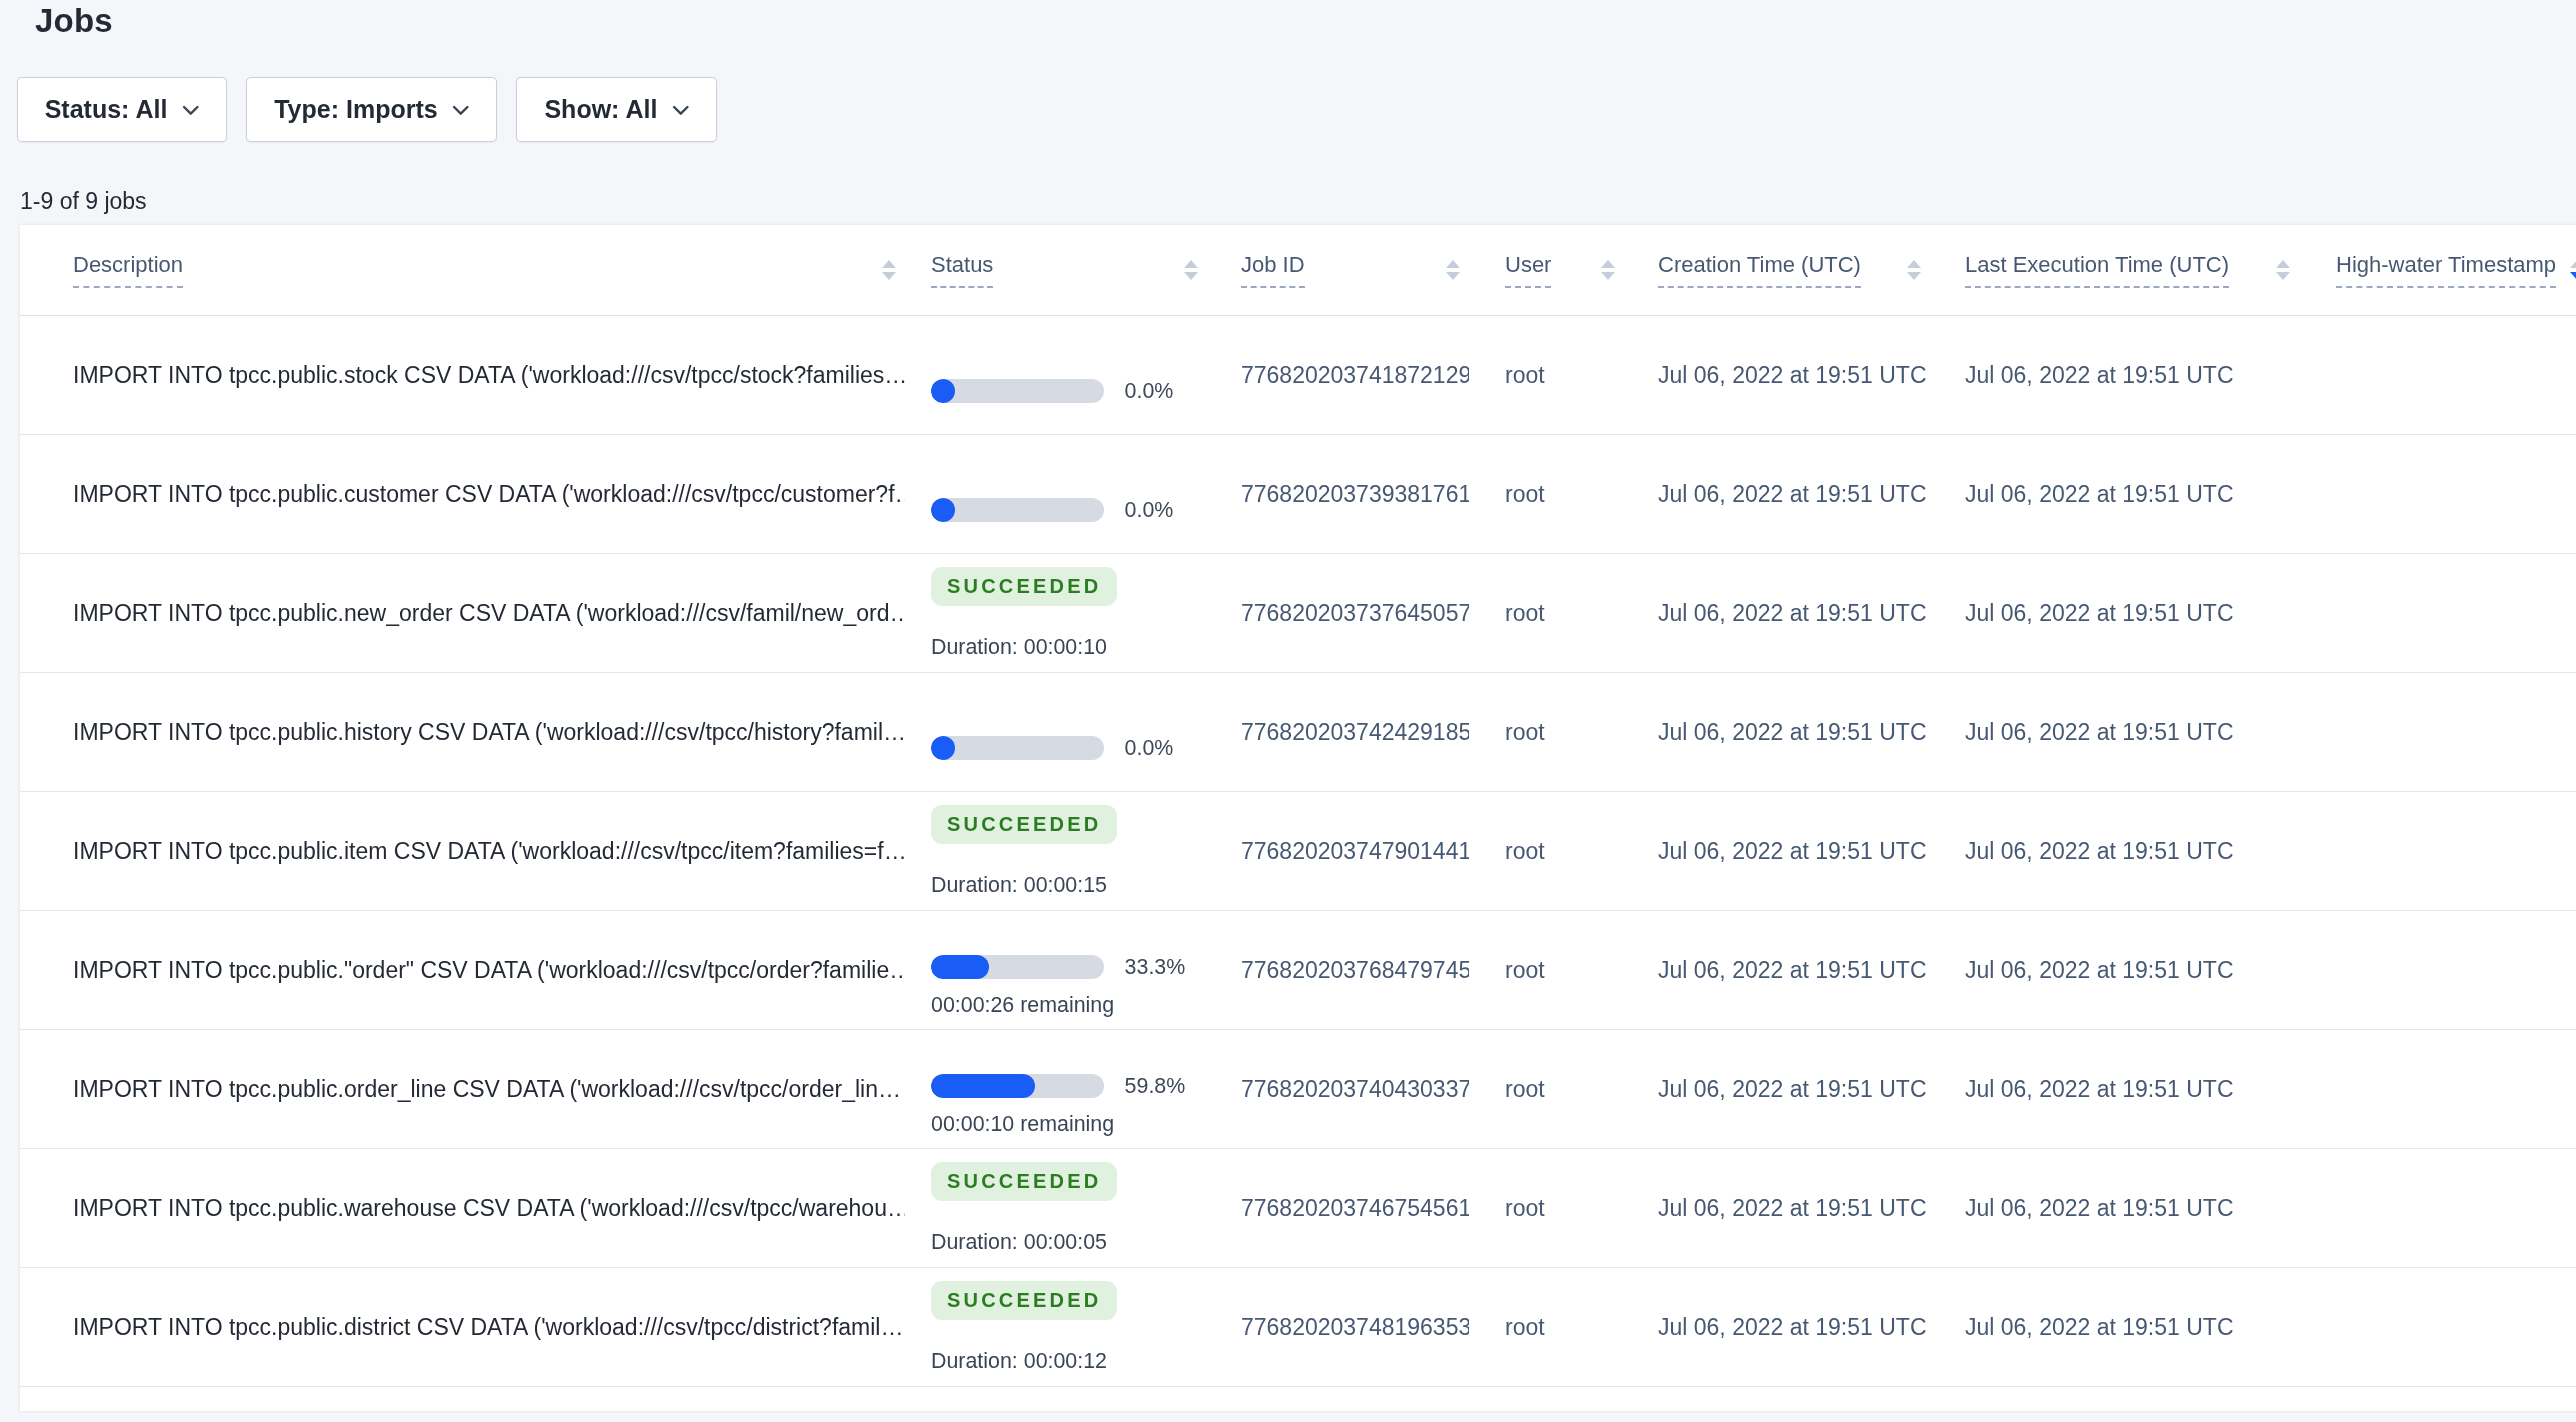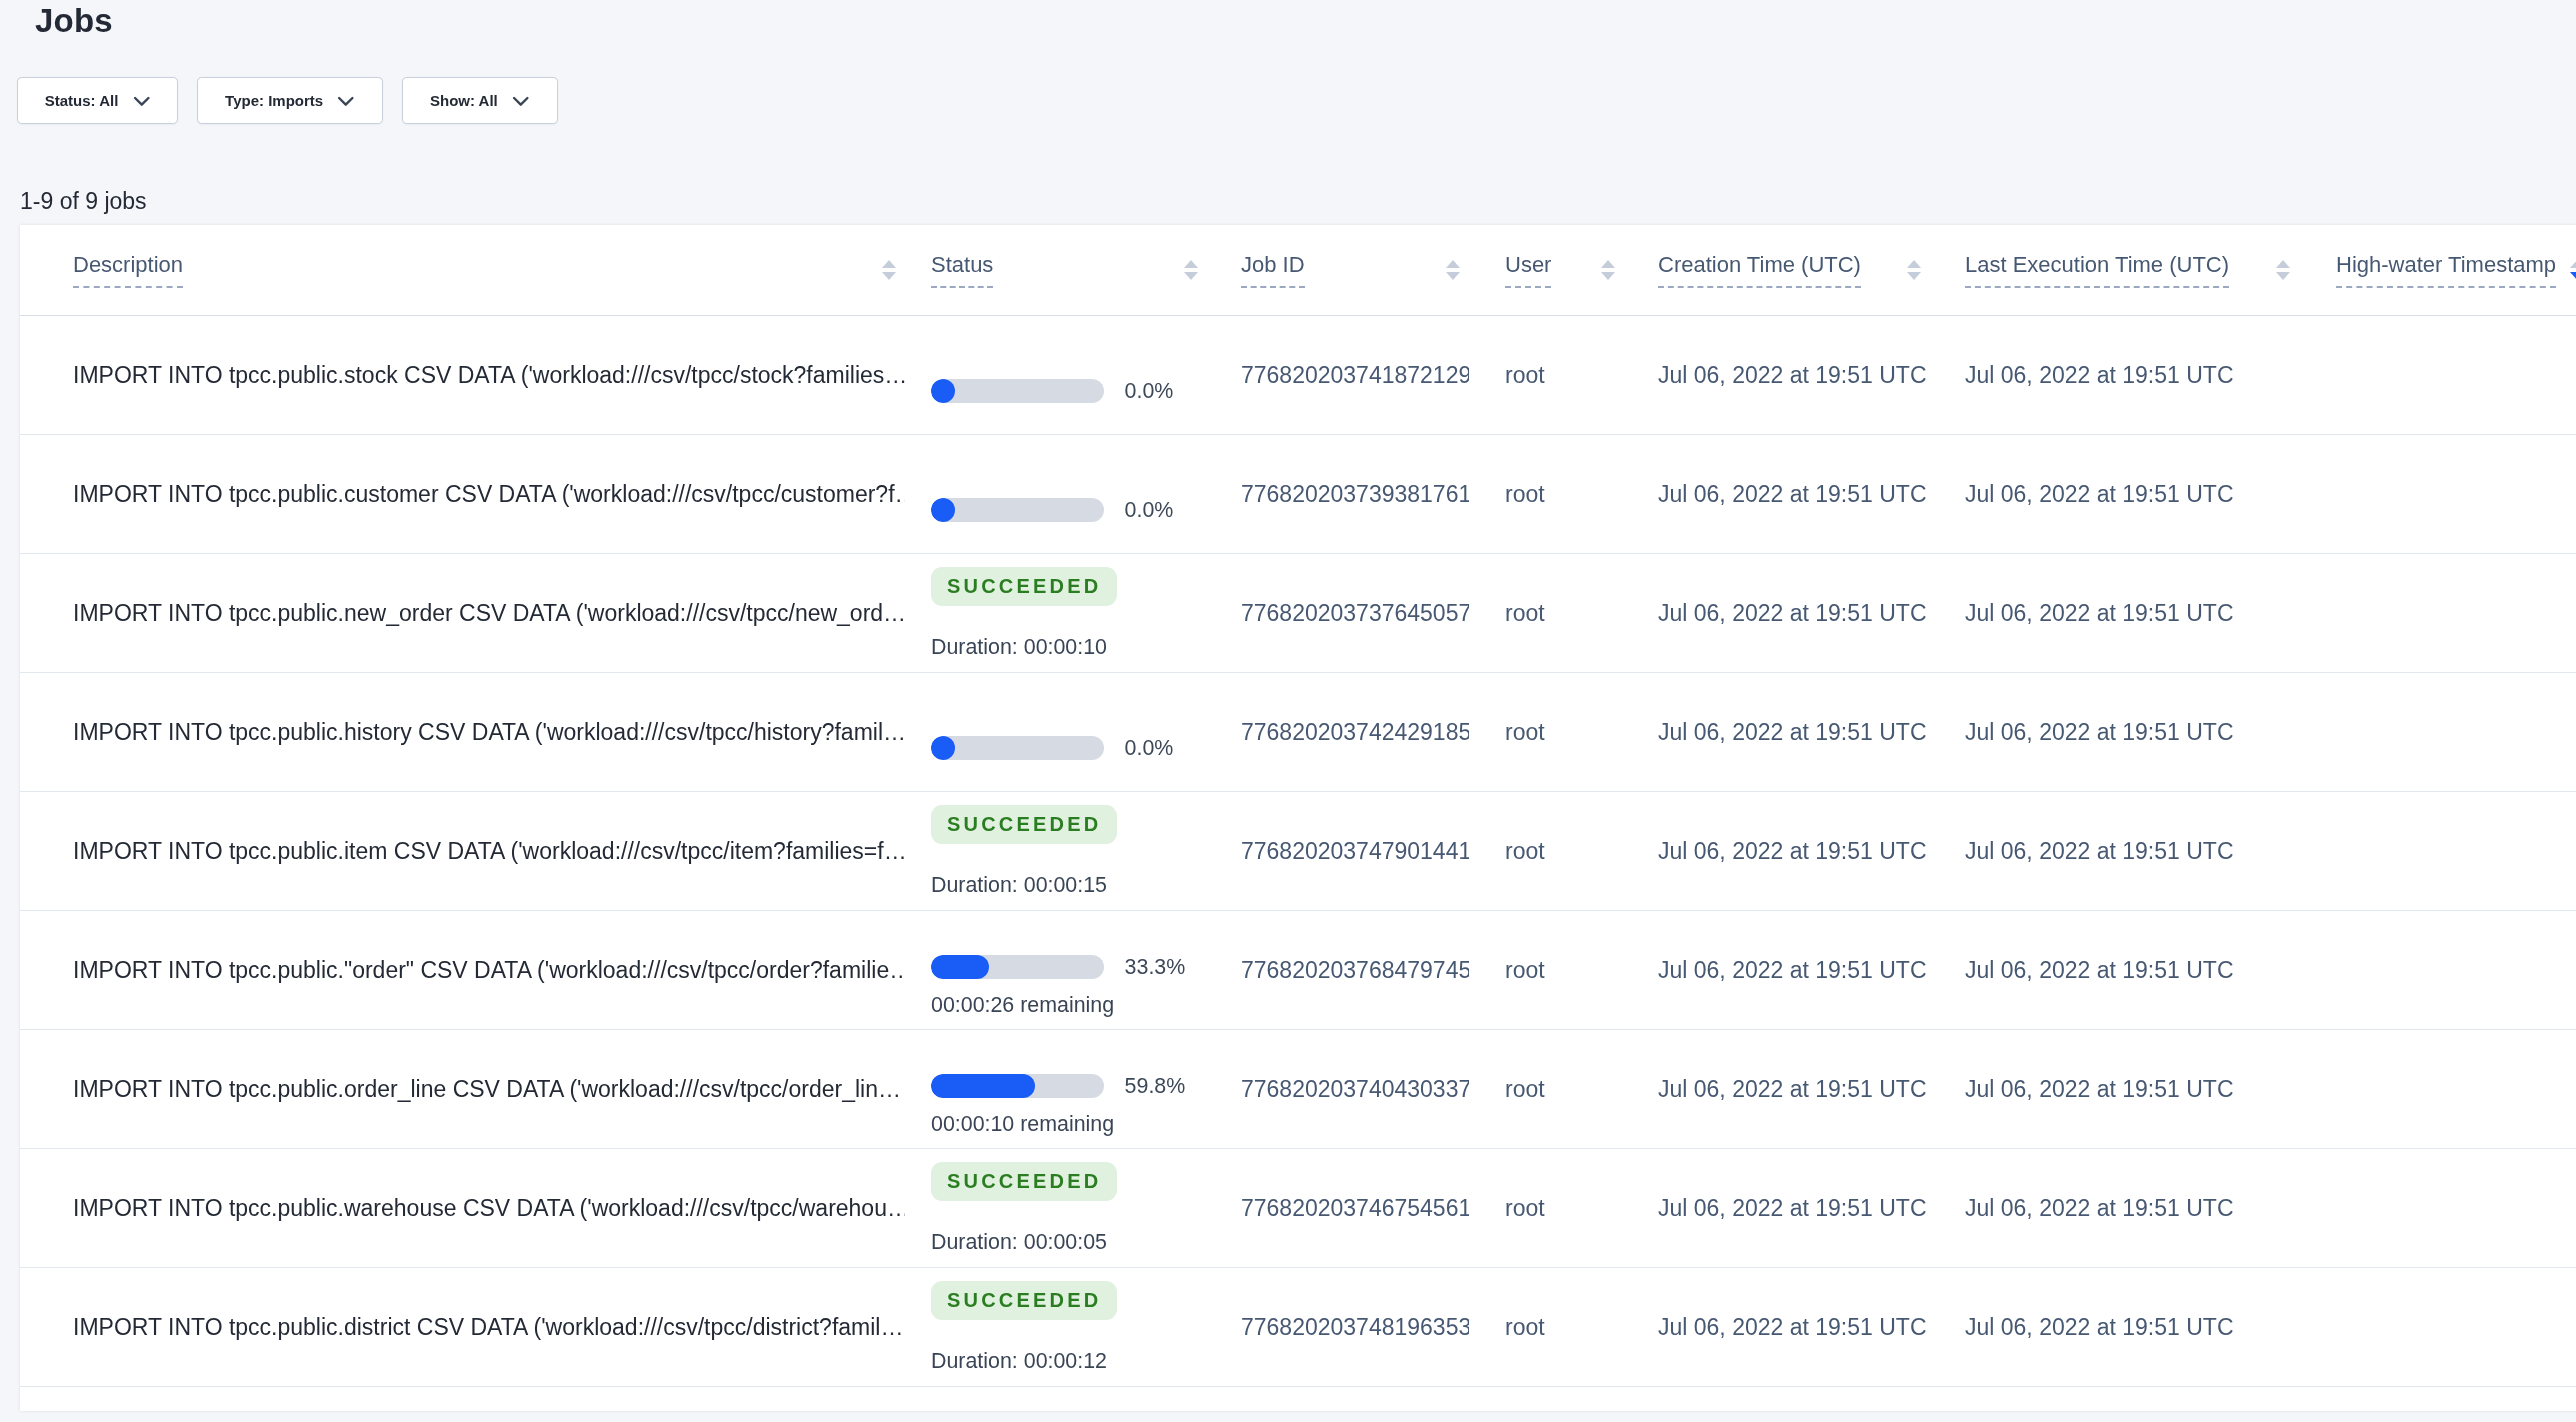--- a/index.html
+++ b/index.html
@@ -14,23 +14,23 @@
   .page { position: absolute; inset: 0; }
 
   h1.page-title {
     position: absolute; left: 35px; top: 2.4px; margin: 0;
     font-size: 33px; font-weight: 600; color: #242a35; letter-spacing: 0.2px;
   }
 
   .filters { position: absolute; left: 16.7px; top: 77px; display: flex; gap: 19px; }
   .filter-btn {
     display: inline-flex; align-items: center; gap: 14.3px;
-    height: 47px; padding: 0 27px;
+    height: 65px; padding: 0 27px;
     background: #ffffff; border: 0.8px solid #c8d0dc; border-radius: 4.8px;
-    font-family: inherit; font-size: 15px; font-weight: 600; color: #242a35;
+    font-family: inherit; font-size: 25px; font-weight: 600; color: #242a35;
     cursor: pointer; box-shadow: 0 0.8px 1.6px rgba(36,42,53,0.05);
   }
   .filter-btn svg { display: block; margin-top: 2.4px; }
 
   .results-count { position: absolute; left: 20px; top: 188px; font-size: 23px; color: #242a35; }
 
   .table-card {
     position: absolute; left: 20px; top: 225px; width: 2573px;
     background: #ffffff; box-shadow: 0 0 3.2px rgba(36,42,53,0.10);
     padding-bottom: 24px;
@@ -208,21 +208,21 @@
           </div>
     <div class="td td-jobid">776820203739381761</div>
     <div class="td td-user">root</div>
     <div class="td td-created">Jul 06, 2022 at 19:51 UTC</div>
     <div class="td td-lastexec">Jul 06, 2022 at 19:51 UTC</div>
     <div class="td td-highwater"></div>
   </div>
 
   <div class="tr">
     <div class="td td-desc">
-            <span class="desc">IMPORT INTO tpcc.public.new_order CSV DATA ('workload:///csv/tpcc/new_ord…</span>
+            <span class="desc">IMPORT INTO tpcc.public.new_order CSV DATA ('workload:///csv/famil/new_ord…</span>
           </div>
     <div class="td td-status">
             <span class="badge">SUCCEEDED</span>
             <div class="duration">Duration: 00:00:10</div>
           </div>
     <div class="td td-jobid">776820203737645057</div>
     <div class="td td-user">root</div>
     <div class="td td-created">Jul 06, 2022 at 19:51 UTC</div>
     <div class="td td-lastexec">Jul 06, 2022 at 19:51 UTC</div>
     <div class="td td-highwater"></div>

